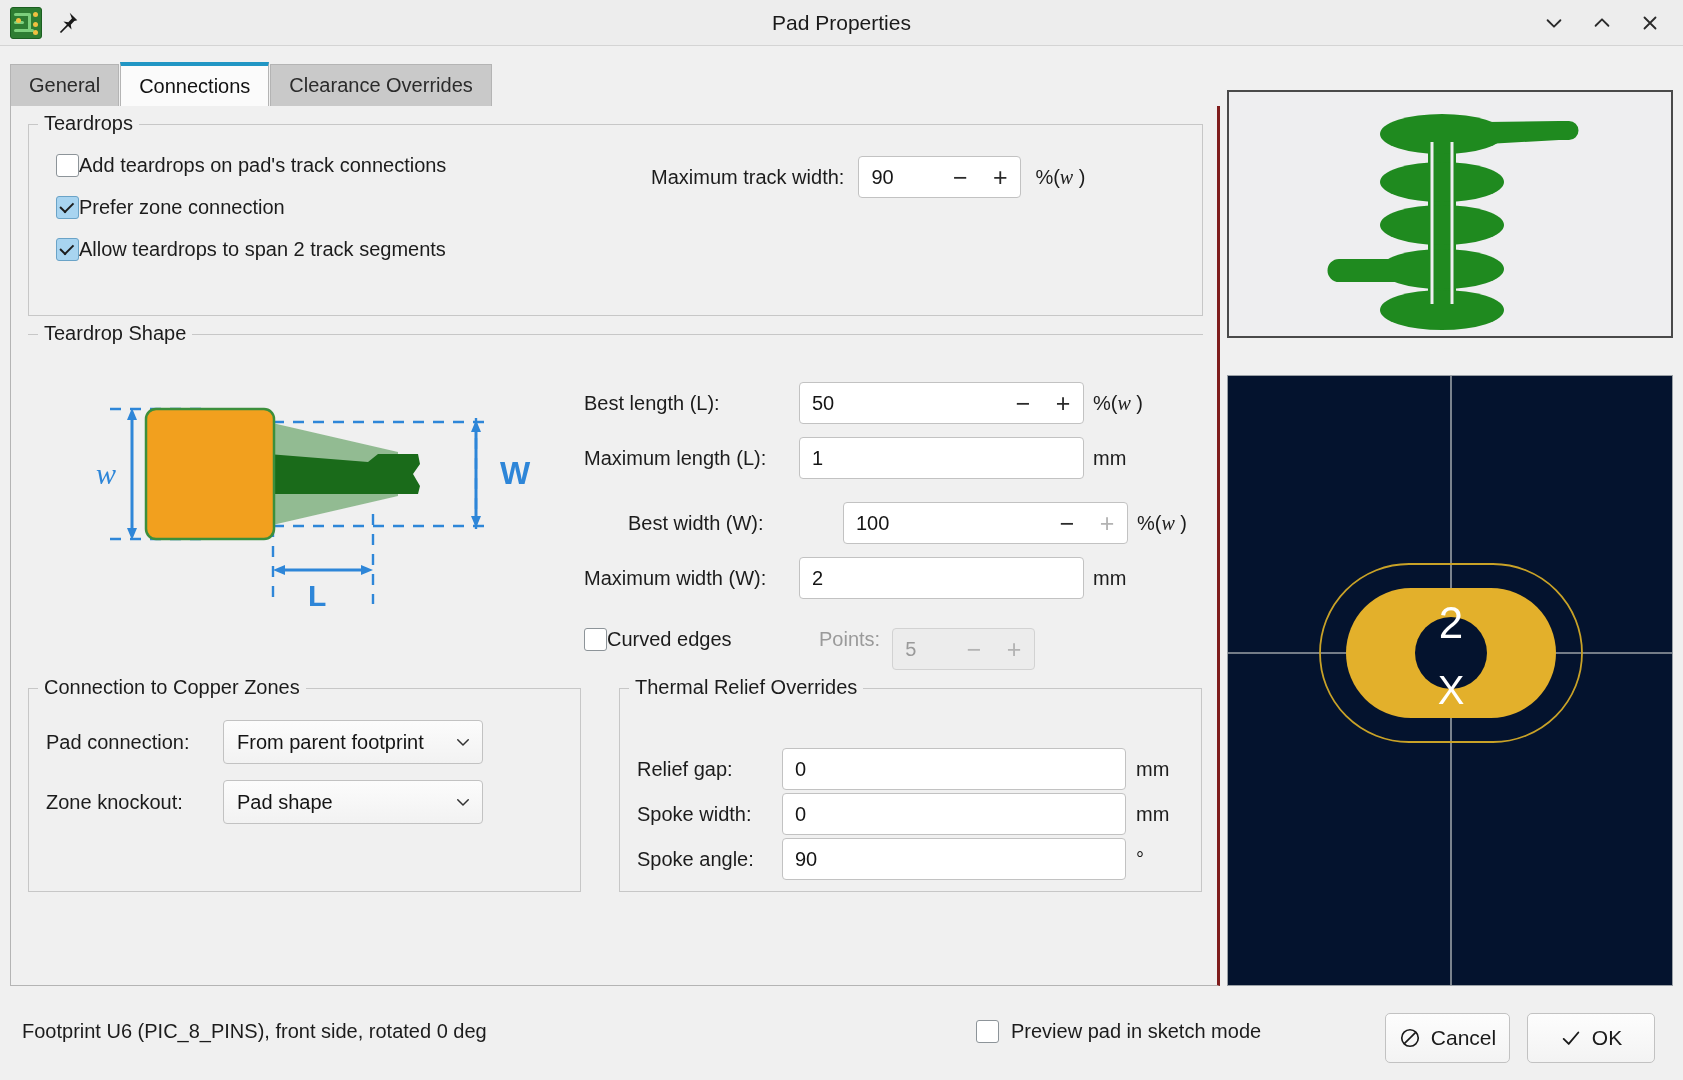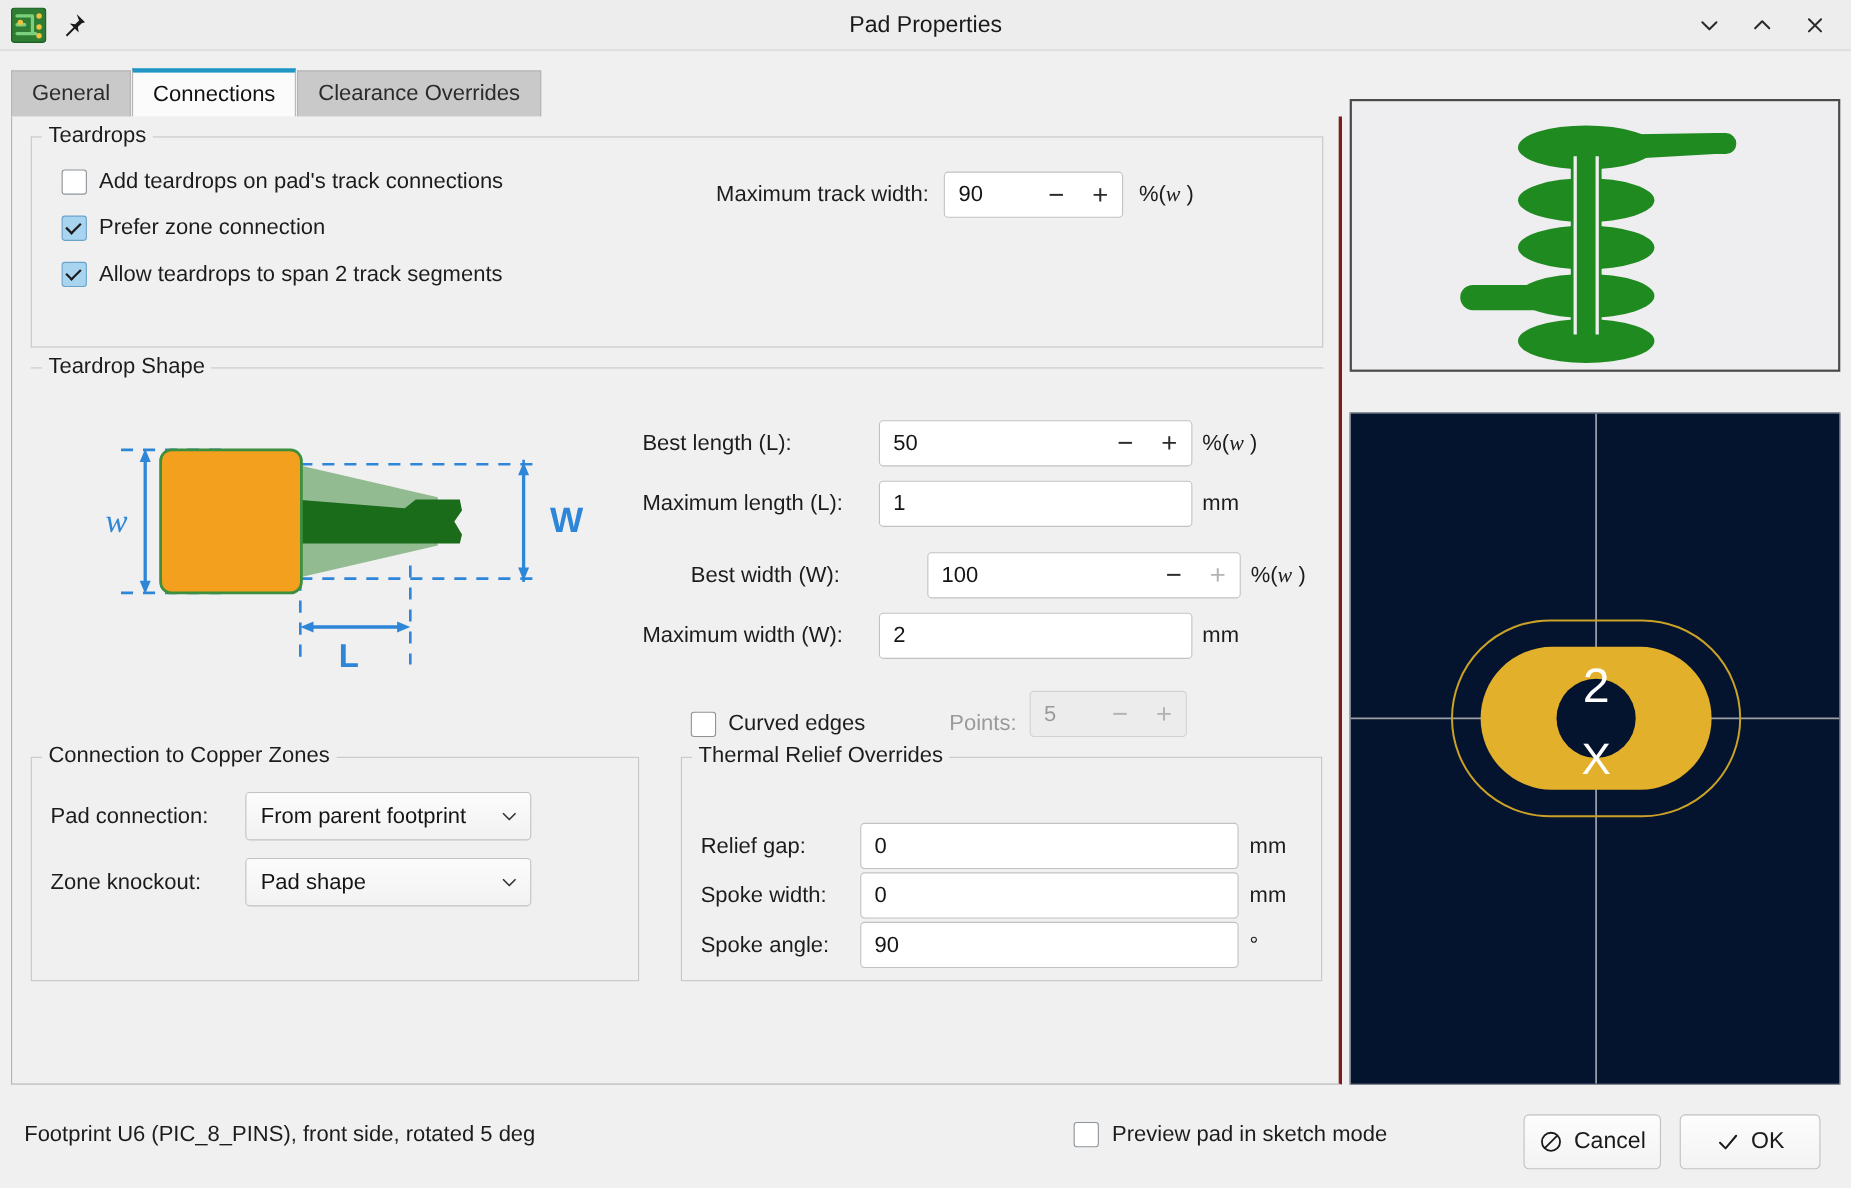--- a/index.html
+++ b/index.html
@@ -76,21 +76,21 @@
     border: 1px solid #8d9499; background: #fff;
     display: inline-flex; align-items: center; justify-content: center;
     flex: 0 0 auto;
   }
   .cb.checked { background: #a8d4f0; border-color: #6aa3c7; }
   .cb.checked::after {
     content: ""; width: 11px; height: 6px;
     border-left: 2.6px solid #1c1c1c; border-bottom: 2.6px solid #1c1c1c;
     transform: rotate(-45deg) translate(1px,-2px);
   }
-  .cbrow { display: flex; align-items: center; gap: 11px; font-size: 20px; }
+  .cbrow { display: flex; align-items: center; font-size: 20px; }
 
   
   .field {
     background: #ffffff; border: 1px solid #c2c2c2; border-radius: 4px;
     height: 42px; display: flex; align-items: center;
     font-size: 20px; color: #151515;
   }
   .field .val { padding-left: 12px; flex: 1; }
   .field.disabled { background: #ececec; border-color: #d2d2d2; color: #9a9a9a; }
   .spin {
@@ -298,21 +298,21 @@
       </div>
 
       <div style="display:flex; align-items:center; gap:0;">
         <span class="lbl" style="width:215px;">Maximum width (W):</span>
         <div class="field" style="width:285px;">
           <span class="val">2</span>
         </div>
         <span class="unit" style="margin-left:9px;">mm</span>
       </div>
 
-      <div style="display:flex; align-items:flex-end; margin-top:16px;margin-left:44px;">
+      <div style="display:flex; align-items:flex-start; margin-top:16px;">
         <div class="cbrow" style="width:215px;">
           <span class="cb"></span>
           <span>Curved edges</span>
         </div>
         <span class="lbl dim" style="margin-right:12px; margin-left:20px;">Points:</span>
         <div class="field disabled" style="width:143px;">
           <span class="val">5</span>
           <span class="spin dim">−</span>
           <span class="spin dim">+</span>
         </div>
@@ -417,21 +417,21 @@
 
     <rect x="118" y="212" width="210" height="130" rx="65" fill="#e3b02b"></rect>
 
     <circle cx="223" cy="277" r="36" fill="#04132e"></circle>
 
     <text x="223" y="262" fill="#ffffff" font-size="44" font-family="Liberation Sans, sans-serif" text-anchor="middle">2</text>
     <text x="223" y="328" fill="#ffffff" font-size="40" font-family="Liberation Sans, sans-serif" text-anchor="middle">X</text>
   </svg>
 </div>
 
-<div class="statusline">Footprint U6 (PIC_8_PINS), front side, rotated 5 deg</div>
+<div class="statusline">Footprint U6 (PIC_8_PINS), front side, rotated 0 deg</div>
 
 <div class="sketchrow">
   <span class="cb"></span>
   <span class="lbl">Preview pad in sketch mode</span>
 </div>
 
 <div class="btn" style="position:absolute; left:1385px; top:1013px; width:125px;">
   <span>
     <svg width="22" height="22" viewBox="0 0 24 24">
       <circle cx="12" cy="12" r="9" fill="none" stroke="#1a1a1a" stroke-width="1.8"></circle>

